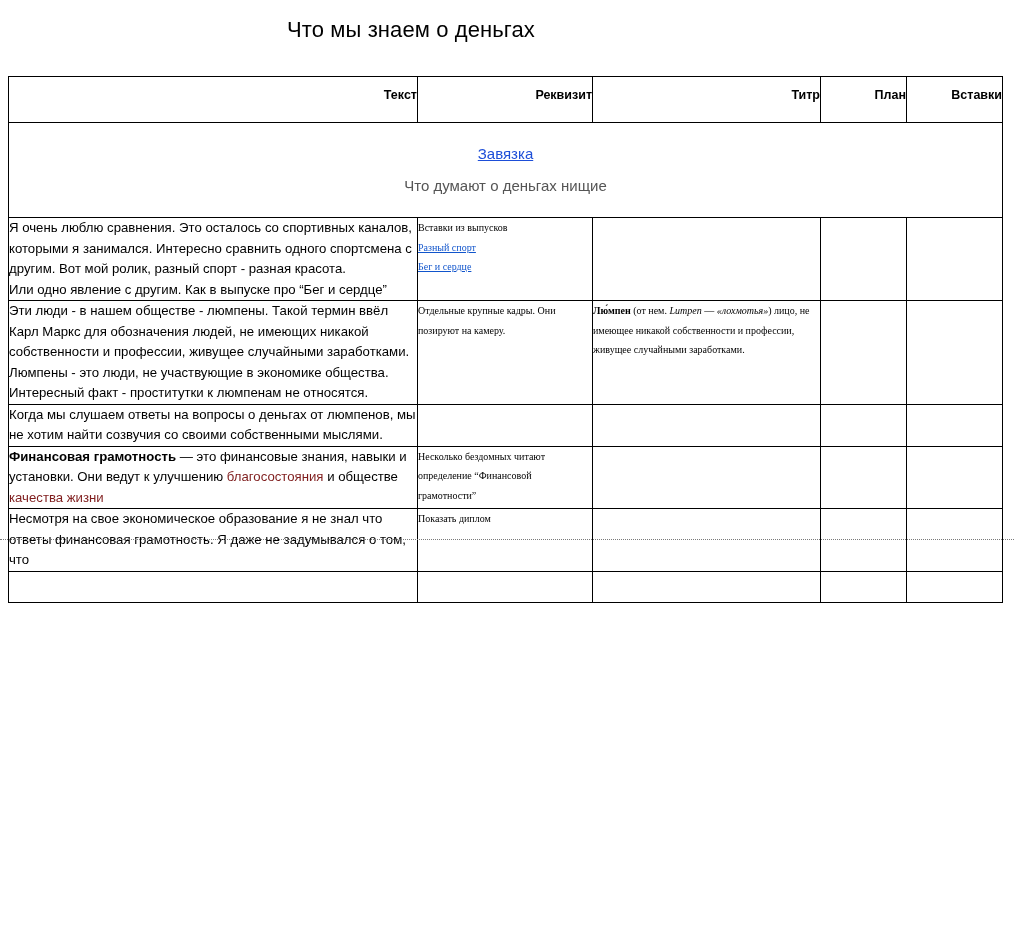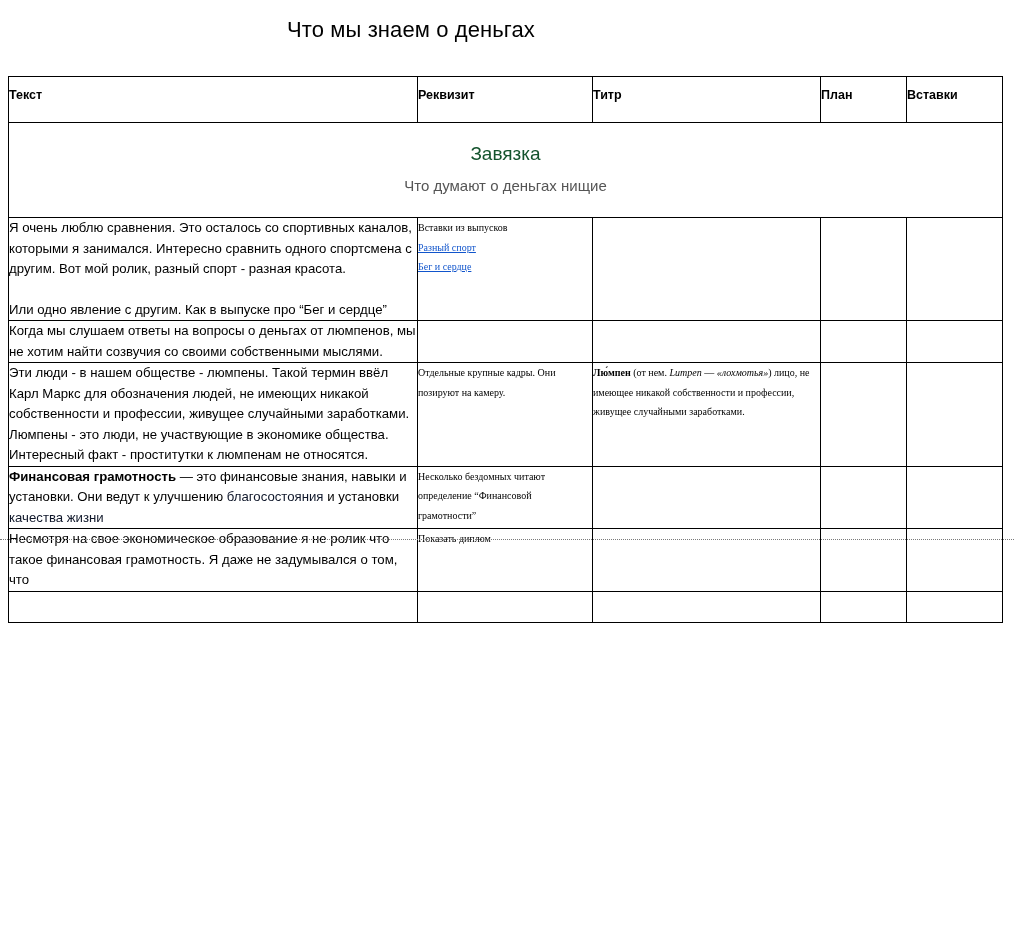--- a/index.html
+++ b/index.html
@@ -50,73 +50,73 @@
   }
   
   col.c-text     { width: 409px; }
   col.c-action   { width: 175px; }
   col.c-titr     { width: 228px; }
   col.c-plan     { width: 86px; }
   col.c-rekvizit { width: 96px; }
 
   tr.header-row th {
     height: 46px;
-    text-align: left;
+    text-align: right;
     vertical-align: top;
     font-size: 12.5px;
     font-weight: 700;
     padding-top: 11px;
     box-sizing: border-box;
   }
 
   tr.section-row td {
     padding: 0;
   }
   .section-block {
     padding: 18px 10px 20px 10px;
     text-align: center;
   }
   .section-title {
-    font-size: 19px;
+    font-size: 15px;
     font-weight: 400;
-    color: #14532d;
+    color: #1d4ed8;
     line-height: 26px;
+    text-decoration: underline;
   }
   .section-subtitle {
     font-size: 15px;
     font-weight: 400;
     color: #555555;
     line-height: 22px;
     margin-top: 8px;
   }
 
   td.cell {
     padding: 9px 10px 10px 10px;
     font-size: 13.2px;
     line-height: 20.5px;
     color: #000000;
     word-wrap: break-word;
   }
   td.cell p {
     margin: 0;
   }
   td.cell p + p {
-    margin-top: 20px;
   }
   td.cell.small {
     font-size: 10px;
     line-height: 19.5px;
     font-family: Liberation Serif, serif;
   }
   .lnk {
     color: #1155cc;
     text-decoration: underline;
   }
   .lnk-plain {
-    color: #0f172a;
+    color: #7f1d1d;
     text-decoration: none;
   }
   .b { font-weight: 700; }
   .i { font-style: italic; }
 
   .page-break {
     position: absolute;
     left: 0;
     width: 1014px;
     height: 0;
@@ -167,50 +167,50 @@
             <div>Вставки из выпусков</div>
             <div><a class="lnk" href="#">Разный спорт</a></div>
             <div><a class="lnk" href="#">Бег и сердце</a></div>
           </td>
           <td class="cell"></td>
           <td class="cell"></td>
           <td class="cell"></td>
         </tr>
 
         <tr>
-          <td class="cell">Когда мы слушаем ответы на вопросы о деньгах от люмпенов, мы не хотим найти созвучия со своими собственными мыслями.</td>
-          <td class="cell small"></td>
-          <td class="cell"></td>
-          <td class="cell"></td>
-          <td class="cell"></td>
-        </tr>
-
-        <tr>
           <td class="cell">Эти люди - в нашем обществе - люмпены. Такой термин ввёл Карл Маркс для обозначения людей, не имеющих никакой собственности и профессии, живущее случайными заработками. Люмпены - это люди, не участвующие в экономике общества. Интересный факт - проститутки к люмпенам не относятся.</td>
           <td class="cell small">Отдельные крупные кадры. Они позируют на камеру.</td>
           <td class="cell small">
             <span class="b">Лю́мпен</span><span> (от нем. </span><span class="i">Lumpen</span><span> — </span><span class="i">«лохмотья»</span><span>) лицо, не имеющее никакой собственности и профессии, живущее случайными заработками.</span>
           </td>
           <td class="cell"></td>
           <td class="cell"></td>
         </tr>
 
+        <tr>
+          <td class="cell">Когда мы слушаем ответы на вопросы о деньгах от люмпенов, мы не хотим найти созвучия со своими собственными мыслями.</td>
+          <td class="cell small"></td>
+          <td class="cell"></td>
+          <td class="cell"></td>
+          <td class="cell"></td>
+        </tr>
+
 
         <tr>
           <td class="cell">
-            <span class="b">Финансовая грамотность</span><span> — это финансовые знания, навыки и установки. Они ведут к улучшению </span><a class="lnk-plain" href="#">благосостояния</a><span> и установки </span><a class="lnk-plain" href="#">качества жизни</a>
+            <span class="b">Финансовая грамотность</span><span> — это финансовые знания, навыки и установки. Они ведут к улучшению </span><a class="lnk-plain" href="#">благосостояния</a><span> и обществе </span><a class="lnk-plain" href="#">качества жизни</a>
           </td>
           <td class="cell small">Несколько бездомных читают определение “Финансовой грамотности”</td>
           <td class="cell"></td>
           <td class="cell"></td>
           <td class="cell"></td>
         </tr>
 
         <tr>
-          <td class="cell">Несмотря на свое экономическое образование я не ролик что такое финансовая грамотность. Я даже не задумывался о том, что</td>
+          <td class="cell">Несмотря на свое экономическое образование я не знал что ответы финансовая грамотность. Я даже не задумывался о том, что</td>
           <td class="cell small">Показать диплом</td>
           <td class="cell"></td>
           <td class="cell"></td>
           <td class="cell"></td>
         </tr>
 
 
         <tr>
           <td class="cell" style="height:30px"></td>
           <td class="cell"></td>

